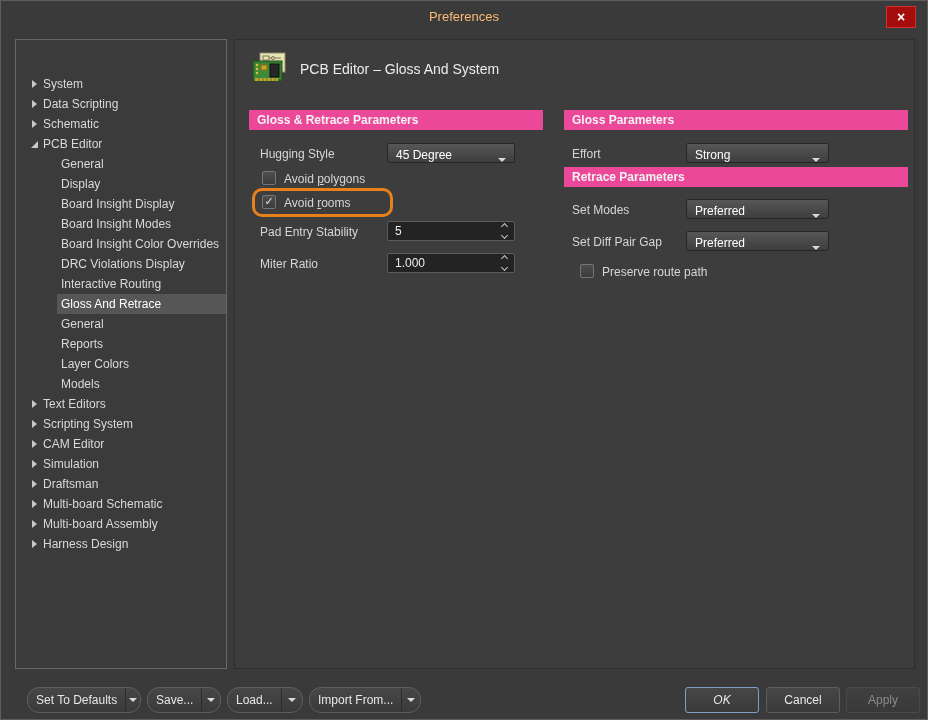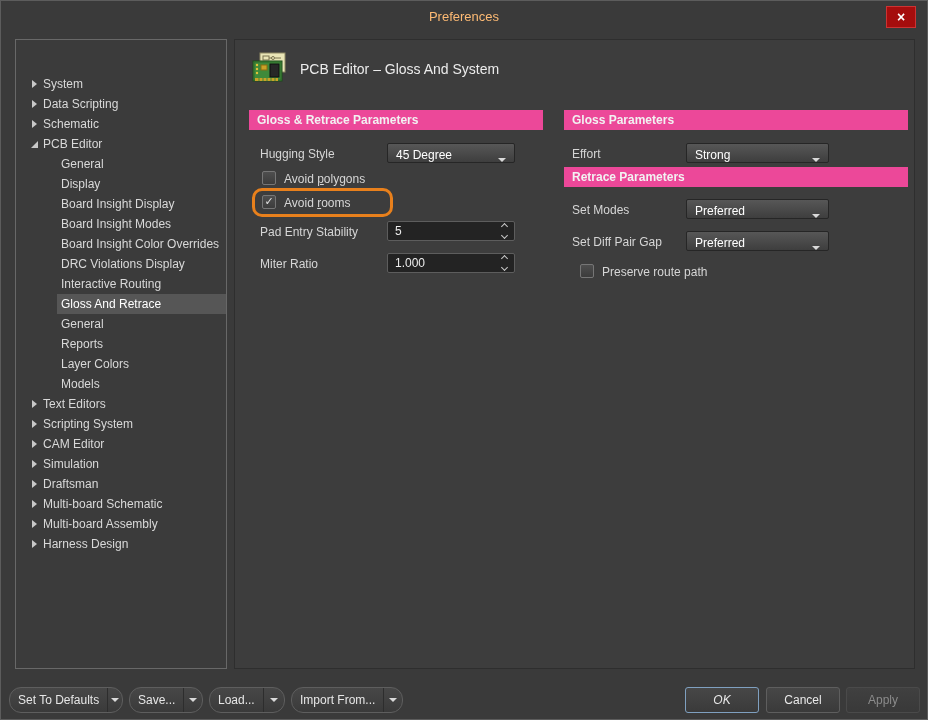--- a/index.html
+++ b/index.html
@@ -74,21 +74,21 @@
   .cb .check { display:none; color:#e2e2e2; font-size:11px; line-height:1; margin-top:-1px; }
   .cb.checked .check { display:block; }
   .mn { text-decoration:underline; }
 
   .highlight { position:absolute; left:17px; top:148px; width:141px; height:29px;
                border:3px solid #e8801c; border-radius:10px; pointer-events:none; }
 
   
   .split-btn { position:absolute; top:686px; height:26px; display:flex;
                background:linear-gradient(#474747,#3a3a3a); border:1px solid #5e5e5e;
-               border-radius:12px; color:#e6e6e6; font-size:12px; cursor:pointer; }
+               border-radius:12px; color:#e6e6e6; font-size:12px; cursor:pointer;margin-left:18px; }
   .split-main { flex:1; display:flex; align-items:center; justify-content:center;
                 padding:0 8px; white-space:nowrap; }
   .split-arrow { width:22px; border-left:1px solid #2d2d2d; display:flex;
                  align-items:center; justify-content:center; }
   .split-arrow .tri { width:0; height:0; border-top:4px solid #d9d9d9;
                       border-left:4px solid transparent; border-right:4px solid transparent; }
 
   .btn { position:absolute; top:686px; width:74px; height:26px; text-align:center;
          line-height:24px; font-size:12px; color:#e9e9e9;
          background:linear-gradient(#474747,#3a3a3a); border:1px solid #5e5e5e;

